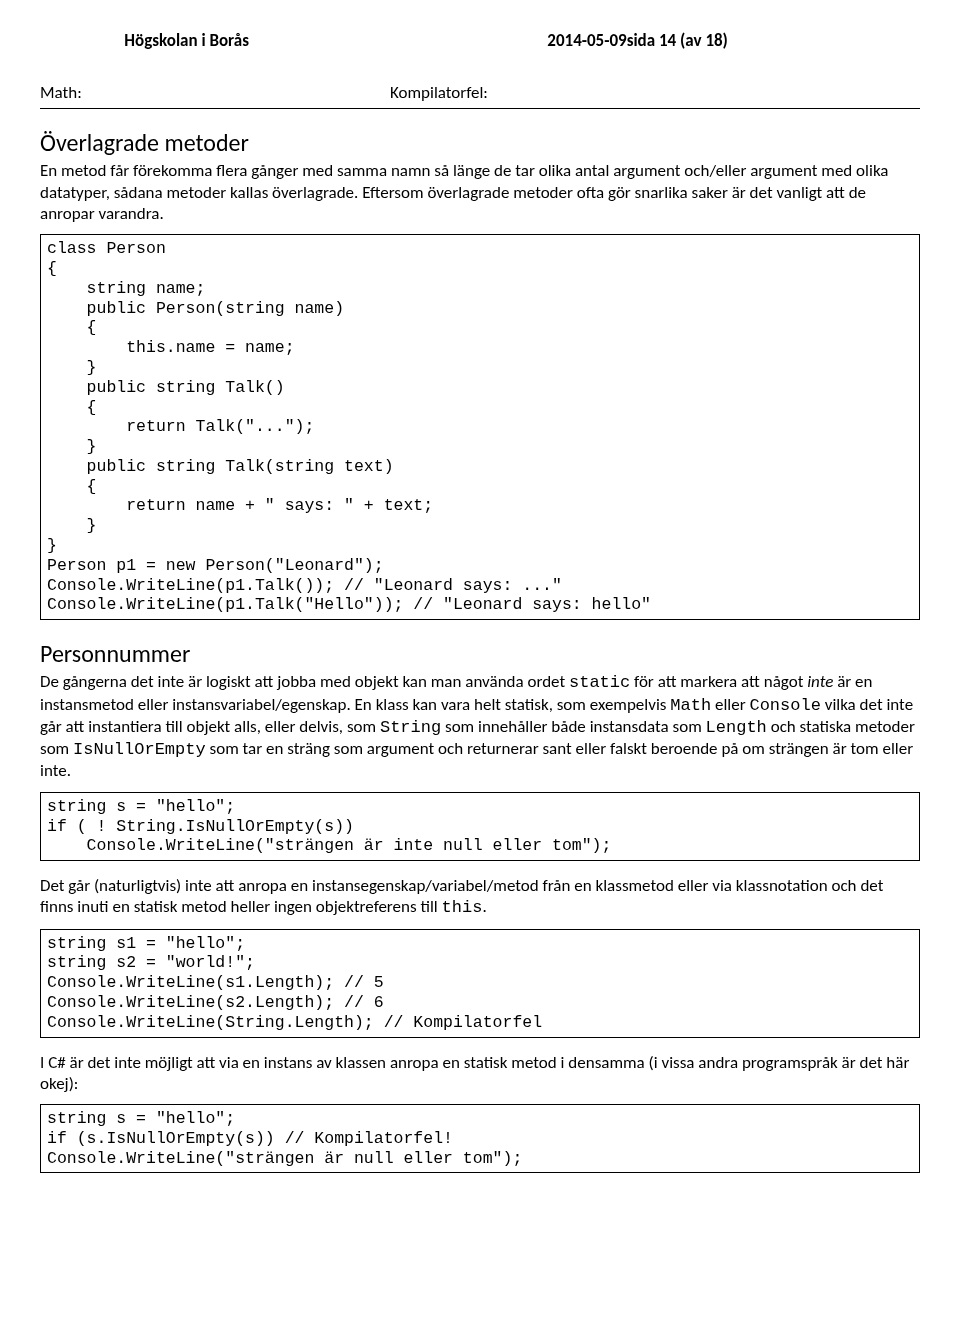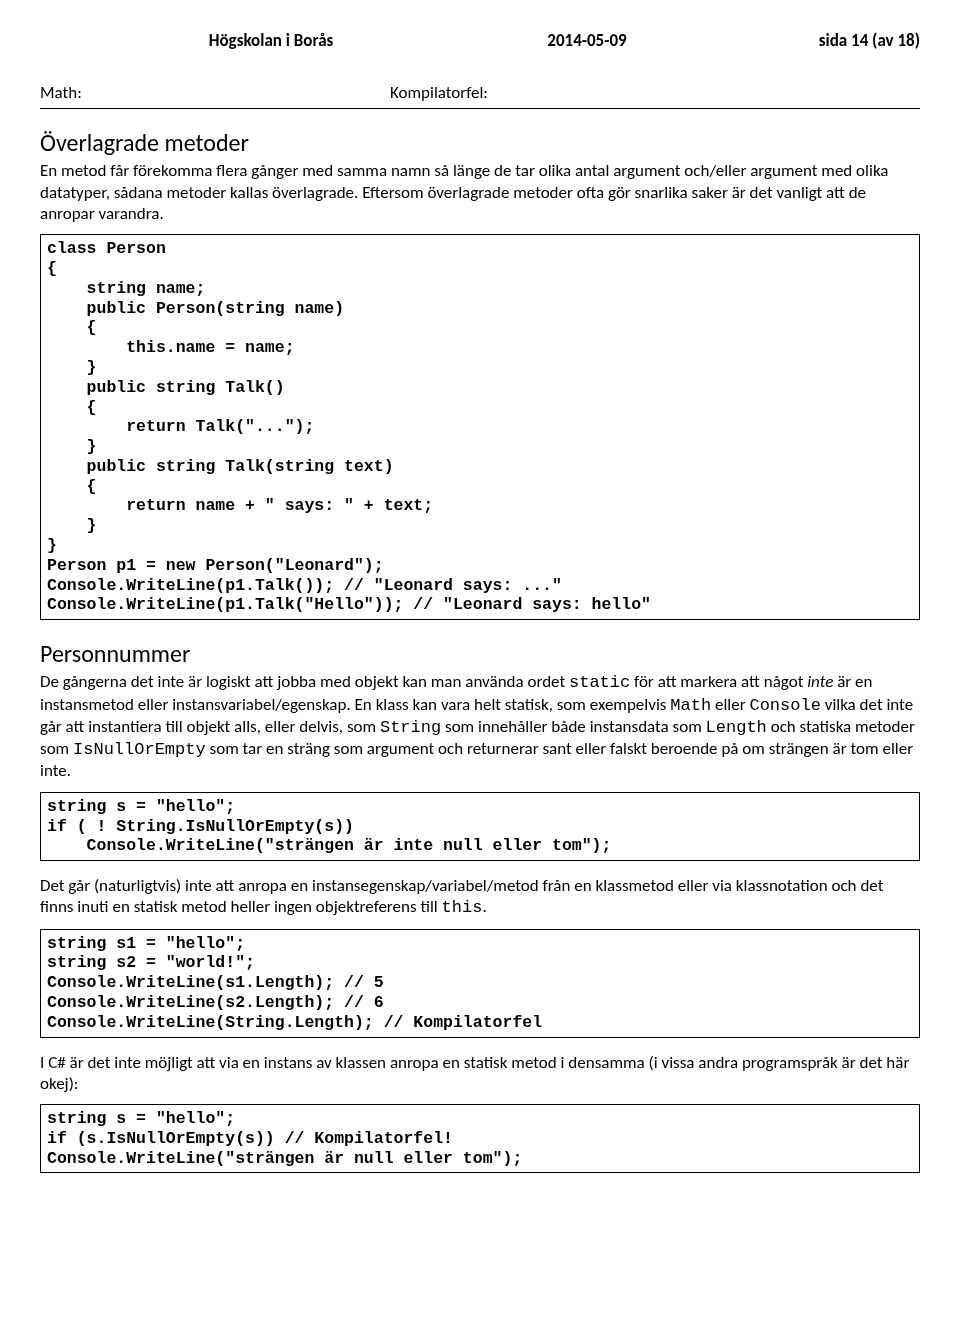--- a/index.html
+++ b/index.html
@@ -13,23 +13,23 @@
     background: #fff;
     line-height: 1.3;
   }
   .header-row {
     display: flex;
     justify-content: space-between;
     font-weight: bold;
     font-size: 17px;
     margin-bottom: 30px;
   }
-  .header-left { flex: 1; text-align: right; }
+  .header-left { flex: 1; text-align: center; }
   .header-center { flex: 1; text-align: right; }
-  .header-right { flex: 1; text-align: right; }
+  .header-right { flex: 1; }
   .label-row {
     display: flex;
     font-size: 17px;
     margin-bottom: 4px;
   }
   .label-row .name-label { width: 350px; }
   .label-row .person-label { }
   .hr {
     border: none;
     border-top: 1px solid #000;
@@ -47,21 +47,20 @@
   }
   .code-box {
     border: 1px solid #000;
     padding: 4px 6px;
     font-family: Consolas, "Courier New", monospace;
     font-size: 16.5px;
     white-space: pre;
     line-height: 1.2;
     margin: 6px 0 14px 0;
     overflow: hidden;
-    font-weight: bold;
   }
   .mono {
     font-family: Liberation Mono, monospace;
   }
   .italic { font-style: italic; text-align: right; }
 </style>
 </head>
 <body>
 
 <div class="header-row">

